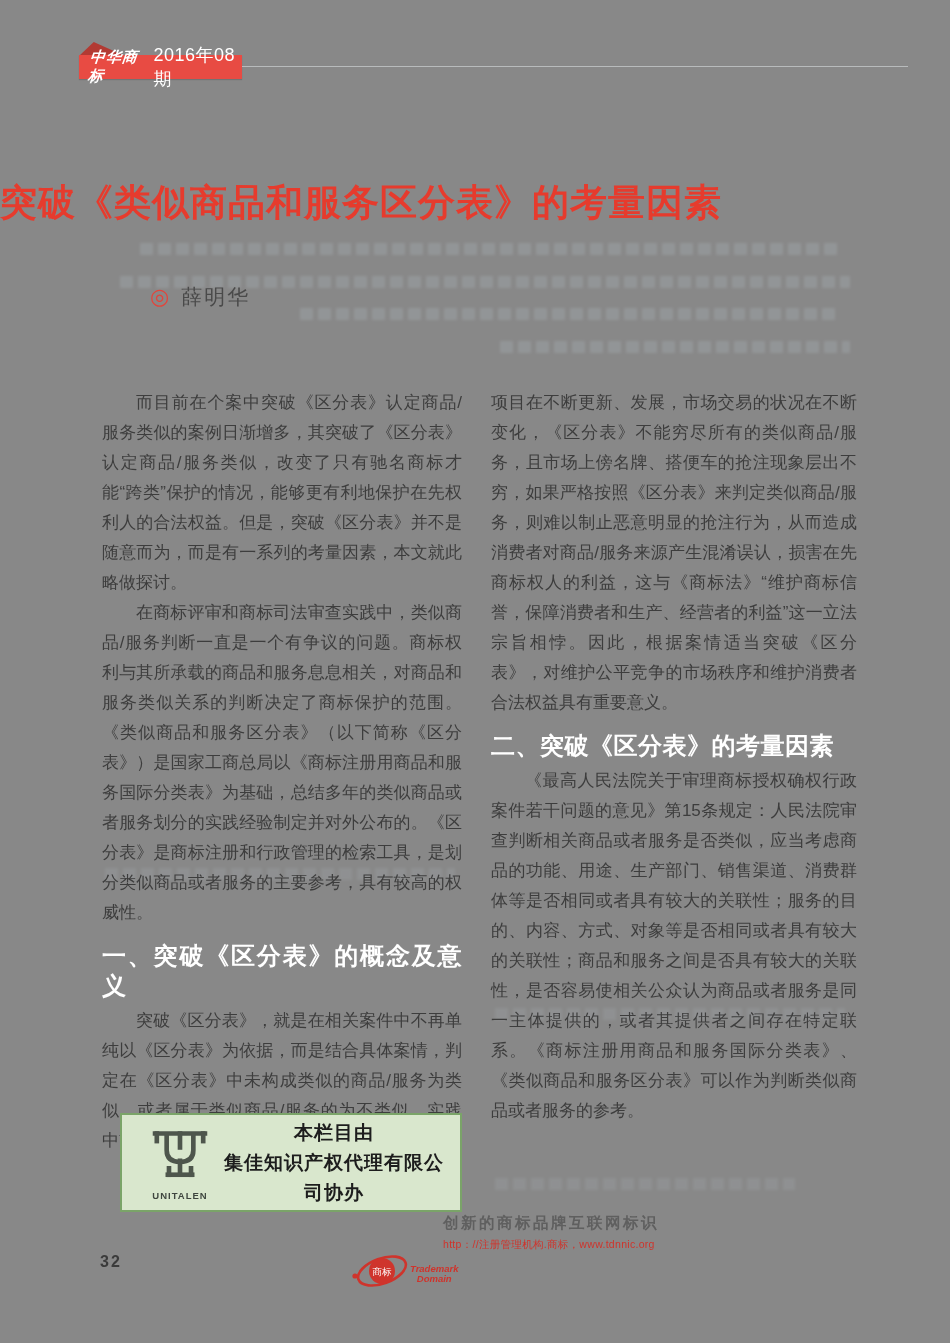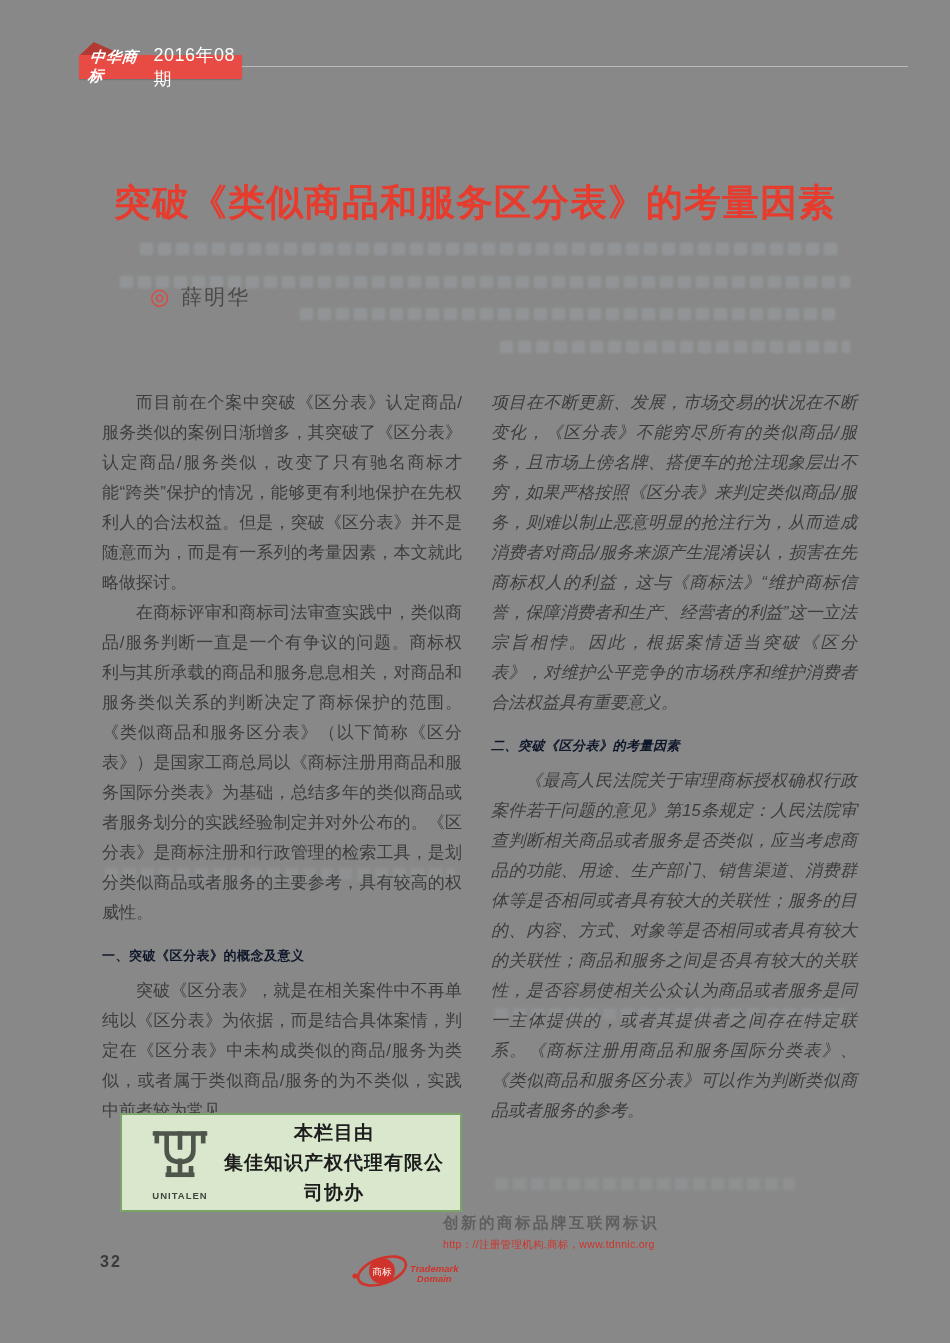--- a/index.html
+++ b/index.html
@@ -44,41 +44,40 @@
     transform:skewX(-6deg);
   }
   .banner .issue{font-size:18px;margin-left:8px;letter-spacing:0.5px;}
   .header-rule{
     position:absolute;left:242px;top:66px;width:666px;height:1px;
     background:#b8bbbc;
   }
   
   .title{
     position:absolute;left:0;top:178px;width:100%;
-    text-align:center;
     color:#e63b2d;font-size:37px;font-weight:bold;letter-spacing:1px;
   }
   .author-line{
     position:absolute;left:150px;top:283px;
     font-size:21px;color:#4a4a4a;letter-spacing:2px;
     display:flex;align-items:center;
   }
   .author-line .bullet{color:#e2453c;font-size:22px;margin-right:10px;}
   
   .col{
     position:absolute;top:388px;
     font-size:17px;line-height:30px;color:#3d3d3d;
     text-align:justify;text-justify:inter-ideograph;
   }
   .col-left{left:102px;width:360px;}
-  .col-right{left:491px;width:366px;font-style:italic;}
+  .col-right{left:491px;width:366px;}
   .para{margin:0;text-indent:2em;}
   .para.no-indent{text-indent:0;}
   .col-heading{
-    color:#0f172a;font-weight:bold;font-size:13px;
+    color:#ffffff;font-weight:bold;font-size:24px;
     margin:13px 0 5px;text-indent:0;letter-spacing:0.5px;
   }
   
   .sponsor{
     position:absolute;left:120px;top:1113px;width:342px;height:99px;
     background:#d9e7cd;border:2px solid #7aa468;box-sizing:border-box;
     display:flex;align-items:center;padding:8px 12px 8px 18px;
   }
   .sponsor .logo-wrap{width:80px;text-align:center;flex:none;}
   .sponsor .logo-caption{

